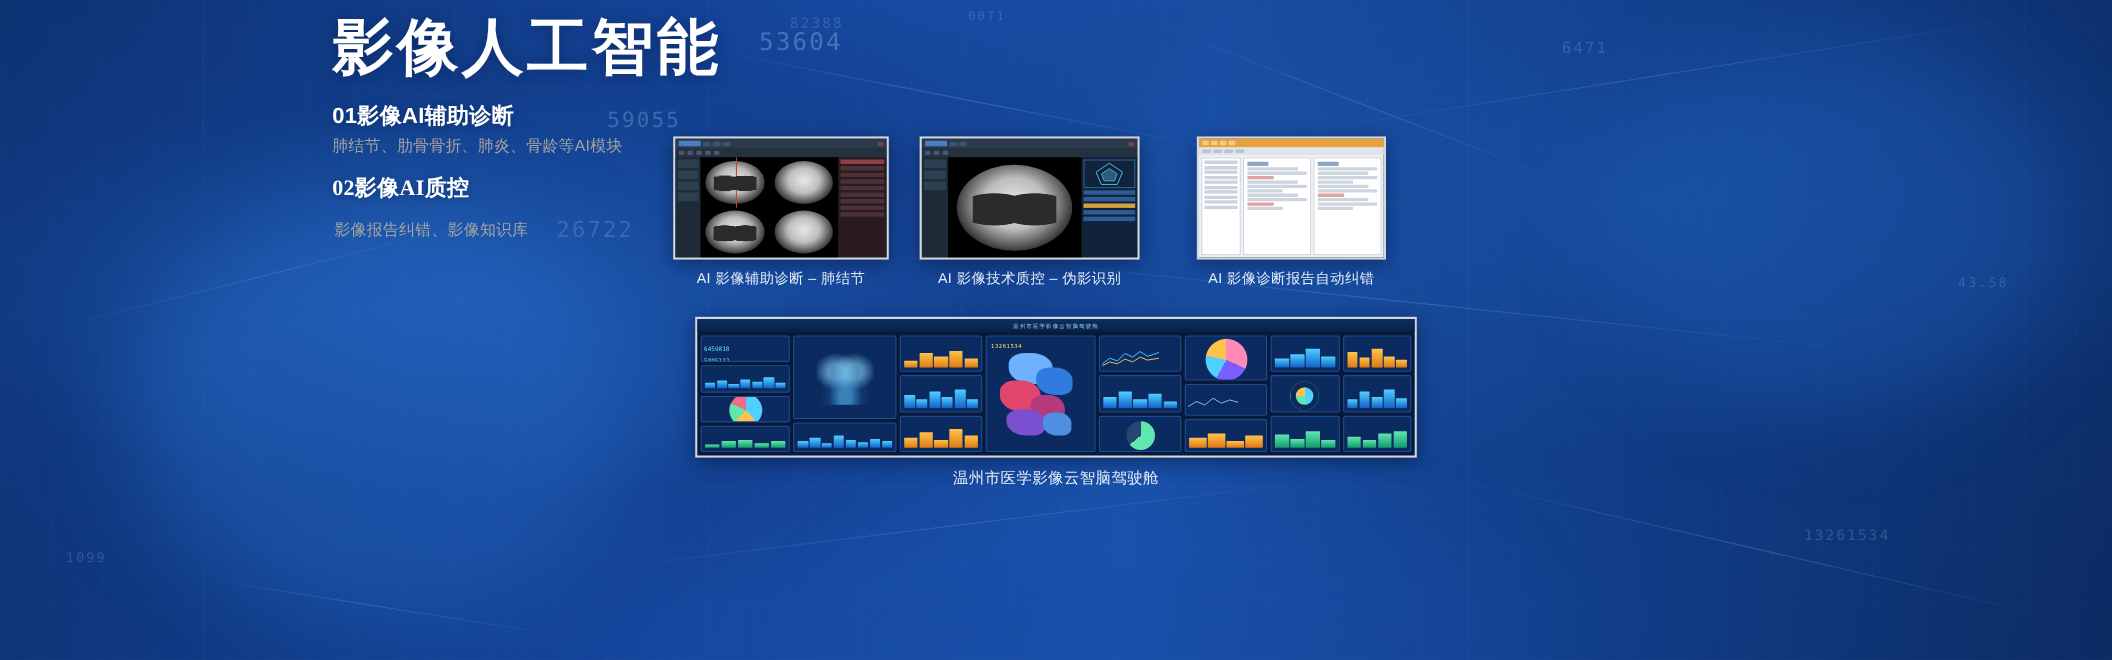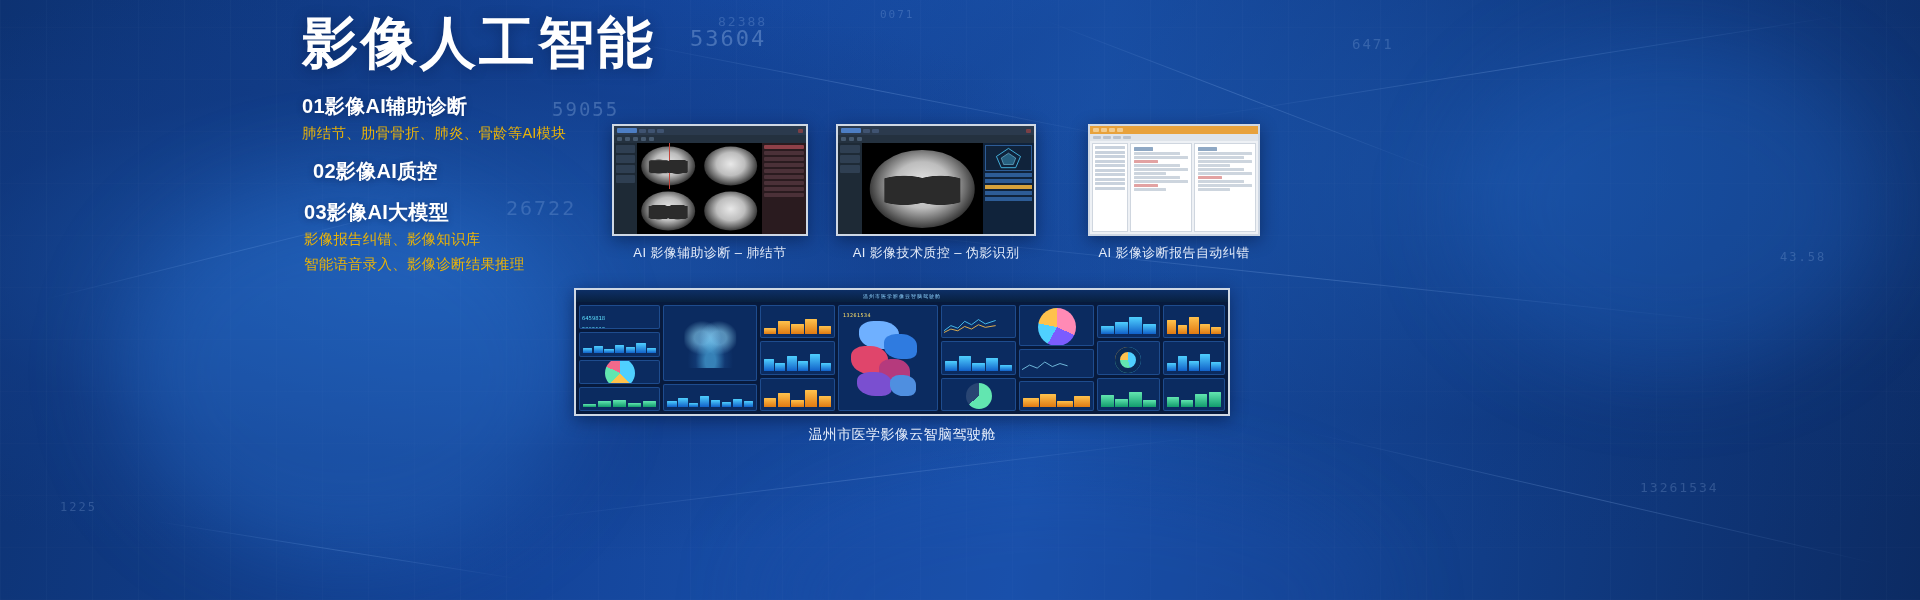--- a/index.html
+++ b/index.html
@@ -55,24 +55,24 @@
     text-shadow:0 2px 14px rgba(0,20,60,.45);
   }
   .list { margin-top:18px; }
   .item { margin-bottom:14px; }
   .item-title {
     font-size:20px; font-weight:bold; color:#ffffff;
     letter-spacing:.3px; line-height:1.35;
     text-shadow:0 1px 6px rgba(0,20,60,.4);
   }
   .item-sub {
-    font-size:14.5px; color:#eab308; line-height:1.55;
+    font-size:14.5px; color:#a3a3a3; line-height:1.55;
     letter-spacing:.2px; margin-top:2px;
   }
-  .item.i2 { margin-left:11px; }
+  .item.i2 { margin-left:0;font-family:Liberation Serif, serif; }
   .item.i3 { margin-left:2px; }
 
   
   .card { position:absolute; }
   .card .shot {
     border:2px solid #cfd8e4;
     background:#1b2838;
     overflow:hidden;
     position:relative;
     box-shadow:0 4px 16px rgba(0,10,40,.45);
@@ -196,45 +196,43 @@
 </div>
 
 <div class="bg-blob" style="left:120px; top:180px; width:460px; height:380px; background:rgba(40,110,205,.40);"></div>
 <div class="bg-blob" style="left:1460px; top:40px; width:420px; height:330px; background:rgba(30,95,190,.32);"></div>
 <div class="bg-blob" style="left:760px; top:470px; width:620px; height:260px; background:rgba(22,70,160,.30);"></div>
 
 <span class="bg-num" style="left:718px; top:14px; font-size:13px;">82388</span>
 <span class="bg-num" style="left:690px; top:26px; font-size:22px; color:rgba(190,220,255,.30);">53604</span>
 <span class="bg-num" style="left:552px; top:98px; font-size:19px; color:rgba(190,220,255,.26);">59055</span>
 <span class="bg-num" style="left:506px; top:196px; font-size:20px; color:rgba(185,215,255,.20);">26722</span>
-<span class="bg-num" style="left:1352px; top:36px; font-size:14px;">6471</span>
+<span class="bg-num" style="left:1420px; top:36px; font-size:14px;">6471</span>
 <span class="bg-num" style="left:1640px; top:480px; font-size:13px;">13261534</span>
-<span class="bg-num" style="left:60px; top:500px; font-size:12px;">1225</span>
+<span class="bg-num" style="left:60px; top:500px; font-size:12px;">1099</span>
 <span class="bg-num" style="left:1780px; top:250px; font-size:12px;">43.58</span>
 <span class="bg-num" style="left:880px; top:8px; font-size:11px;">0071</span>
 
 <div class="left">
 
   <div class="title">影像人工智能</div>
 
   <div class="list">
 
     <div class="item i1">
       <div class="item-title">01影像AI辅助诊断</div>
       <div class="item-sub">肺结节、肋骨骨折、肺炎、骨龄等AI模块</div>
     </div>
 
     <div class="item i2">
       <div class="item-title">02影像AI质控</div>
     </div>
 
     <div class="item i3">
-      <div class="item-title">03影像AI大模型</div>
       <div class="item-sub">影像报告纠错、影像知识库</div>
-      <div class="item-sub">智能语音录入、影像诊断结果推理</div>
     </div>
 
     <div class="item i4">
     </div>
 
     <div class="item i5">
     </div>
 
   </div>
 </div>
@@ -385,21 +383,21 @@
           <i class="m"></i>
           <i></i>
           <i class="s"></i>
         </div>
       </div>
     </div>
   </div>
   <div class="cap">AI 影像诊断报告自动纠错</div>
 </div>
 
-<div class="card" style="left:574px; top:288px; width:656px;">
+<div class="card" style="left:632px; top:288px; width:656px;">
   <div class="shot" style="height:128px;">
     <div class="dash">
       <div class="dash-hd">
         <span>温州市医学影像云智脑驾驶舱</span>
       </div>
       <div class="dash-bd">
 
         <div class="dcol" style="width:13%;">
           <div class="pnl">
             <span class="ttl">&nbsp;</span>

